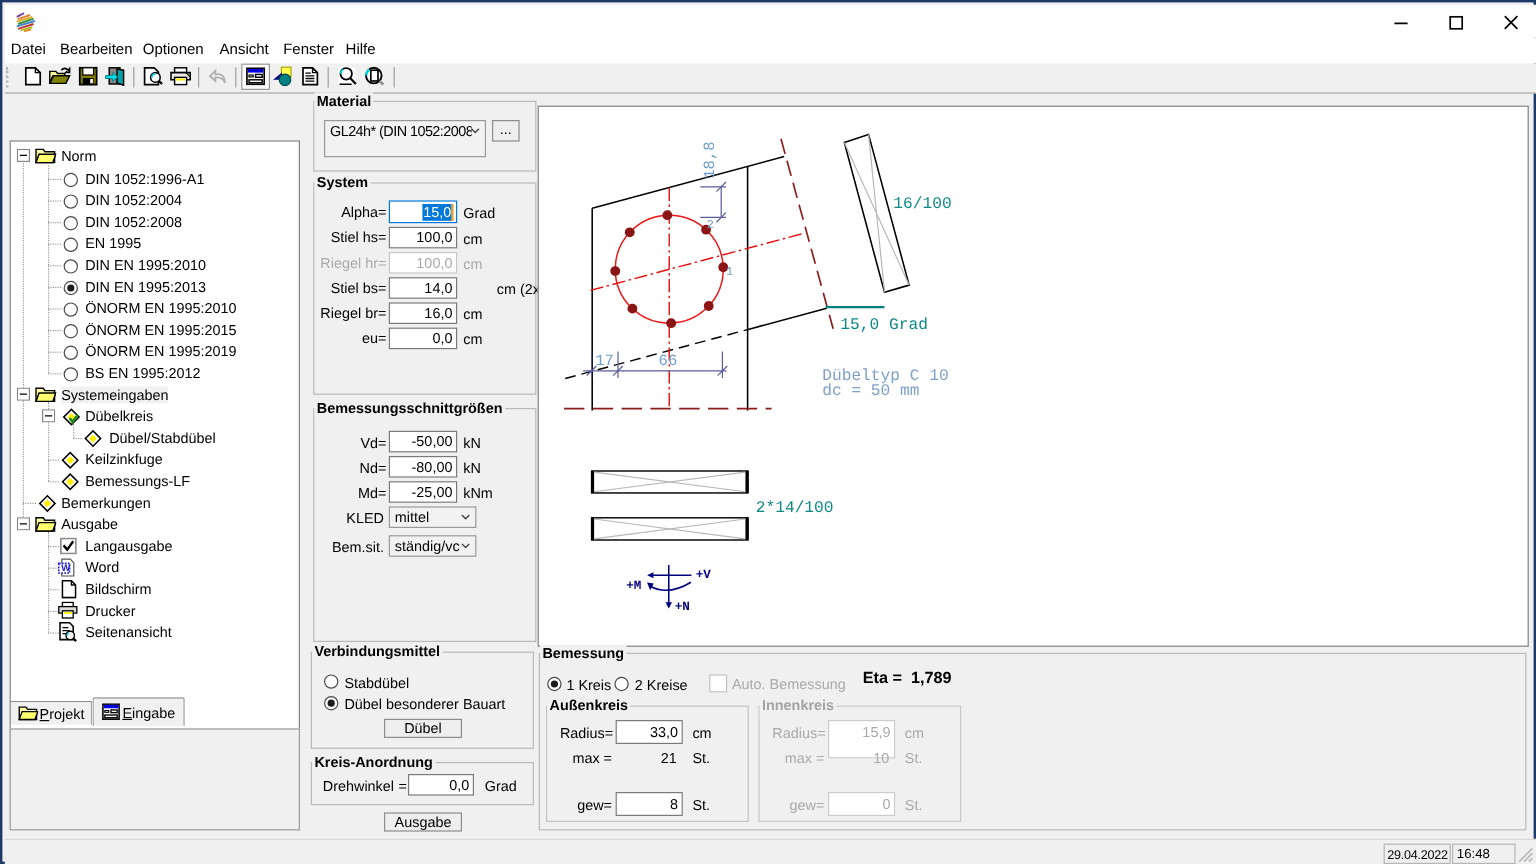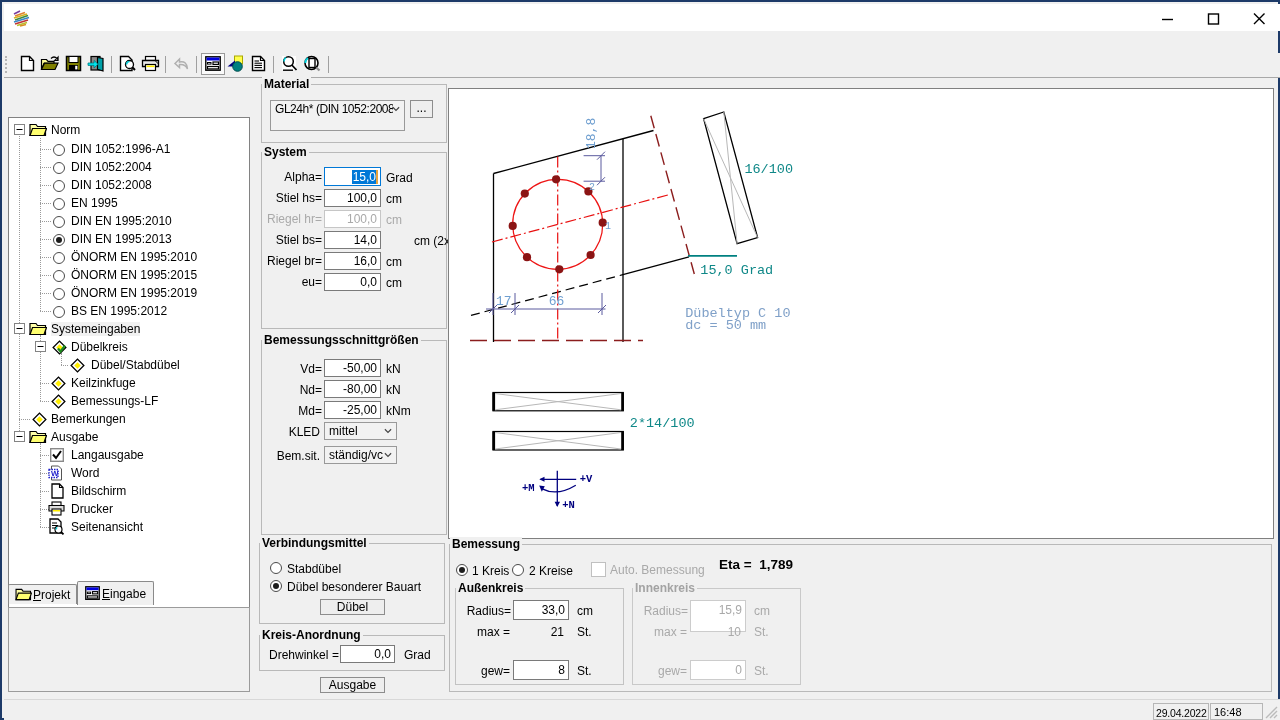--- a/index.html
+++ b/index.html
@@ -44,20 +44,28 @@
         <path d="M5 16.5 L15 13.5" stroke="#b8c030"></path>
         <path d="M8 17 L14 15.5" stroke="#d89020"></path>
       </g>
     </svg>
     <svg class="abs" style="left:1155px;top:4px" width="115" height="22" viewBox="0 0 115 22">
       <line x1="3" y1="11.5" x2="14" y2="11.5" stroke="#000" stroke-width="1.4"></line>
       <rect x="49.5" y="6" width="10" height="10" fill="none" stroke="#000" stroke-width="1.4"></rect>
       <path d="M95 5.5 L105.5 16 M105.5 5.5 L95 16" stroke="#000" stroke-width="1.4"></path>
     </svg>
   </div>
+  <div id="menubar">
+    <div class="mi" style="left:5px">Datei</div>
+    <div class="mi" style="left:46px">Bearbeiten</div>
+    <div class="mi" style="left:115px">Optionen</div>
+    <div class="mi" style="left:179px">Ansicht</div>
+    <div class="mi" style="left:232px">Fenster</div>
+    <div class="mi" style="left:284px">Hilfe</div>
+  </div>
   <div id="toolbar">
     <div class="abs" style="left:1px;top:3px;width:3px;height:17px;border-left:2px dotted #b5b5b5;"></div>
 
     <svg class="abs" style="left:15px;top:2px" width="17" height="17" viewBox="0 0 17 17">
       <path d="M2.5 1.5 h8 l4 4 v10 h-12 z" fill="#fff" stroke="#000" stroke-width="1.4"></path>
       <path d="M10.5 1.5 v4 h4" fill="none" stroke="#000" stroke-width="1.2"></path>
     </svg>
 
     <svg class="abs" style="left:36px;top:2px" width="20" height="17" viewBox="0 0 20 17">
       <path d="M1.5 14.5 L1.5 4.5 h5 l1.5 1.8 h6 v2 h-10 z" fill="#ffff99" stroke="#000" stroke-width="1.2"></path>

